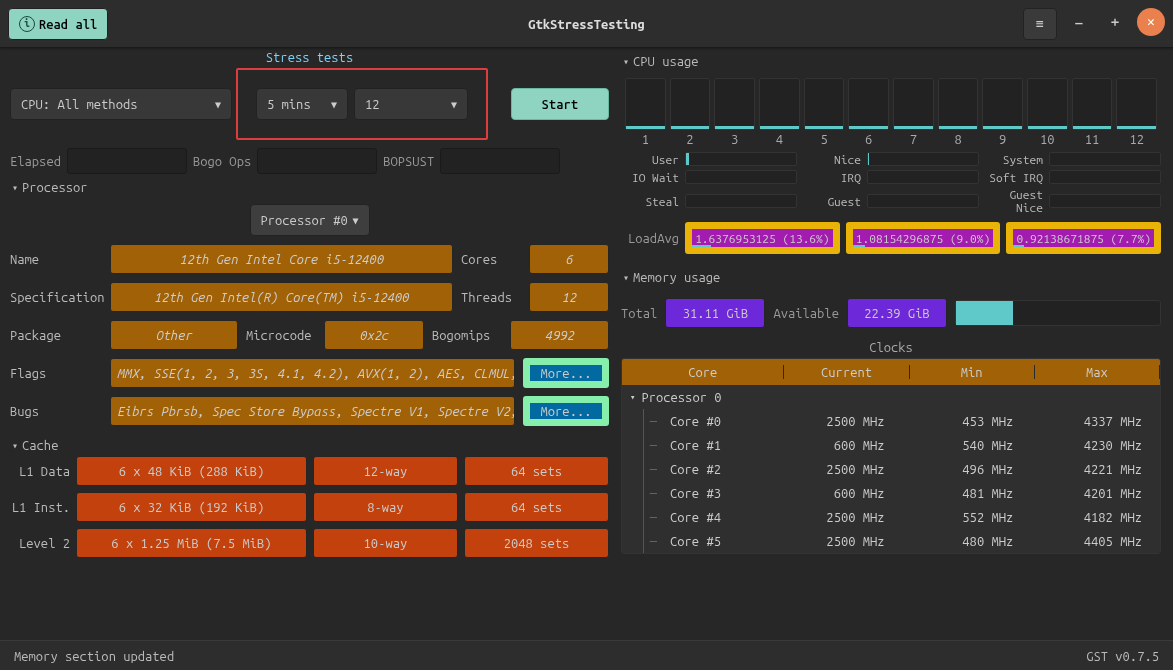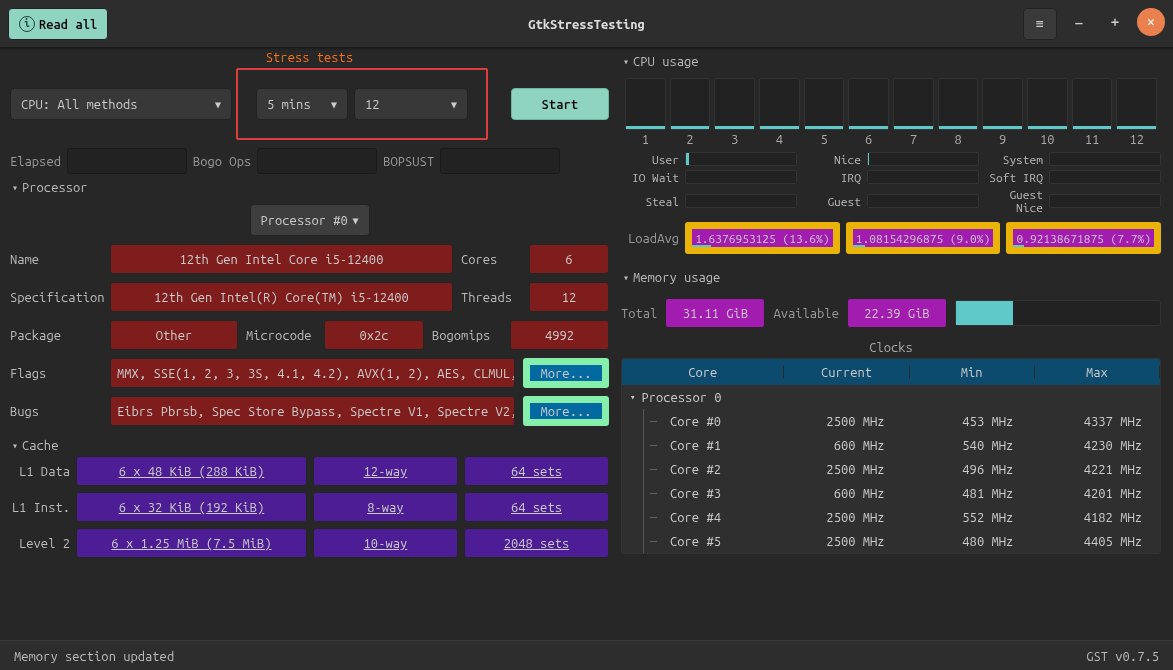--- a/index.html
+++ b/index.html
@@ -18,71 +18,71 @@
 
 .main { display: flex; height: 572px; }
 .leftpane { width: 615px; padding: 0 6px 0 10px; overflow-y: hidden; }
 .rightpane { flex: 1; padding: 0 12px 0 6px; }
 
 
 .section { display: flex; align-items: center; color: #bbb; padding: 4px 2px; margin-top: 2px; cursor: default; }
 .section .tri { font-size: 10px; margin-right: 4px; }
 
 
-.stressheader { text-align: center; color: #f97316; padding: 2px 0 4px; }
+.stressheader { text-align: center; color: #7dd3fc; padding: 2px 0 4px; }
 .stressrow { display: flex; gap: 0; align-items: center; }
 .combo { background: #383838; border: 1px solid #222; color: #ccc; height: 32px; border-radius: 4px; display: flex; align-items: center; padding: 0 10px; position: relative; cursor: pointer; }
 .combo .arrow { margin-left: auto; font-size: 10px; }
 .redbox { border: 2px solid #dc3e3e; border-radius: 2px; display: flex; gap: 6px; padding: 18px; }
 .startbtn { background: #8fd4c1; color: #000; height: 32px; padding: 0 30px; border-radius: 4px; border: 1px solid #6bb8a0; cursor: pointer; font-weight: 500; }
 
 .statrow { display: flex; align-items: center; gap: 6px; margin-top: 8px; }
 .statlabel { color: #999; white-space: nowrap; }
 .statfield { flex: 1; background: #222; border: 1px solid #1a1a1a; height: 26px; border-radius: 3px; }
 
 
 .procpanel { margin-top: 6px; }
 .procsel { display: flex; justify-content: center; margin: 4px 0 8px; }
 .procsel .combo { width: 120px; background: #3e3e3e; }
 .gridrow { display: flex; align-items: center; margin-bottom: 8px; gap: 8px; }
 .glabel { text-align: left; color: #bbb; }
-.gfield { background: #7f1d1d; border: 1px solid #252525; height: 30px; border-radius: 3px; display: flex; align-items: center; justify-content: center; color: #ccc; padding: 0 6px; overflow: hidden; white-space: nowrap; }
+.gfield { background: #a16207; border: 1px solid #252525; height: 30px; border-radius: 3px; display: flex; align-items: center; justify-content: center; color: #ccc; padding: 0 6px; overflow: hidden; white-space: nowrap; font-style: italic; }
 .morebtn { background: #0369a1; border: 7px solid #86efac; height: 30px; width: 86px; border-radius: 3px; display: flex; align-items: center; justify-content: center; cursor: pointer; }
 
 
 .cacherow { display: flex; align-items: center; gap: 6px; margin-bottom: 6px; }
 .cachelabel { width: 60px; text-align: right; color: #bbb; }
-.cachefield { flex: 1; background: #4c1d95; border: 1px solid #252525; height: 30px; border-radius: 3px; display: flex; align-items: center; justify-content: center; text-decoration: underline; }
+.cachefield { flex: 1; background: #c2410c; border: 1px solid #252525; height: 30px; border-radius: 3px; display: flex; align-items: center; justify-content: center; }
 
 
 .cpubars { display: flex; gap: 4px; margin: 6px 0 2px; padding: 0 4px; }
 .cpubar { flex: 1; }
 .cpubar .box { height: 52px; background: #222; border: 1px solid #333; position: relative; border-radius: 2px; }
 .cpubar .fill { position: absolute; bottom: 0; left: 0; right: 0; height: 3px; background: #5fc8c8; }
 .cpubar .num { text-align: center; color: #aaa; margin-top: 2px; }
 
 .usagerows { margin-top: 6px; }
 .usagerow { display: flex; align-items: center; gap: 6px; margin-bottom: 4px; }
 .ulabel { width: 58px; text-align: right; color: #bbb; font-size: 12px; }
 .ubar { flex: 1; height: 14px; background: #222; border: 1px solid #333; border-radius: 2px; position: relative; }
 .ubar .ufill { position: absolute; left: 0; top: 0; bottom: 0; background: #5fc8c8; }
 
 .loadrow { display: flex; align-items: center; gap: 6px; margin-top: 8px; }
 .loadbox { flex: 1; background: #a21caf; border: 7px solid #eab308; height: 32px; border-radius: 3px; display: flex; align-items: center; justify-content: center; position: relative; font-size: 12px; }
 .loadbox .lbar { position: absolute; bottom: 0; left: 0; height: 2px; background: #5fc8c8; }
 
 .memrow { display: flex; align-items: center; gap: 8px; margin-top: 10px; }
-.memfield { background: #a21caf; border: 1px solid #252525; height: 30px; border-radius: 3px; display: flex; align-items: center; justify-content: center; width: 100px; }
+.memfield { background: #6d28d9; border: 1px solid #252525; height: 30px; border-radius: 3px; display: flex; align-items: center; justify-content: center; width: 100px; }
 .memprog { flex: 1; height: 26px; background: #222; border: 1px solid #333; border-radius: 3px; position: relative; }
 .memprog .mfill { position: absolute; left: 0; top: 0; bottom: 0; background: #5fc8c8; }
 
 
 .clockshdr { text-align: center; color: #aaa; margin-top: 12px; }
 .clocktable { margin-top: 4px; border: 1px solid #333; border-radius: 3px; overflow: hidden; }
-.cthead { display: flex; background: #0c4a6e; height: 26px; align-items: center; }
+.cthead { display: flex; background: #a16207; height: 26px; align-items: center; }
 .cthead > div { flex: 1; text-align: center; color: #ccc; border-right: 1px solid #2a2a2a; }
 .cthead > div:first-child { flex: 1.3; }
 .ctrow { display: flex; height: 24px; align-items: center; background: #2f2f2f; }
 .ctrow.indent .ind { width: 40px; display: flex; align-items: center; justify-content: center; color: #666; }
 .ctrow.indent .ind::before { content: ''; width: 1px; height: 24px; background: #555; margin-right: 6px; }
 .ctrow .ccore { flex: 1.3; padding-left: 8px; display: flex; align-items: center; }
 .ctrow .cval { flex: 1; text-align: right; padding-right: 18px; }
 .ctrow.header { background: #2f2f2f; }
 .ctrow.header .tri2 { font-size: 9px; margin-right: 6px; }
 

